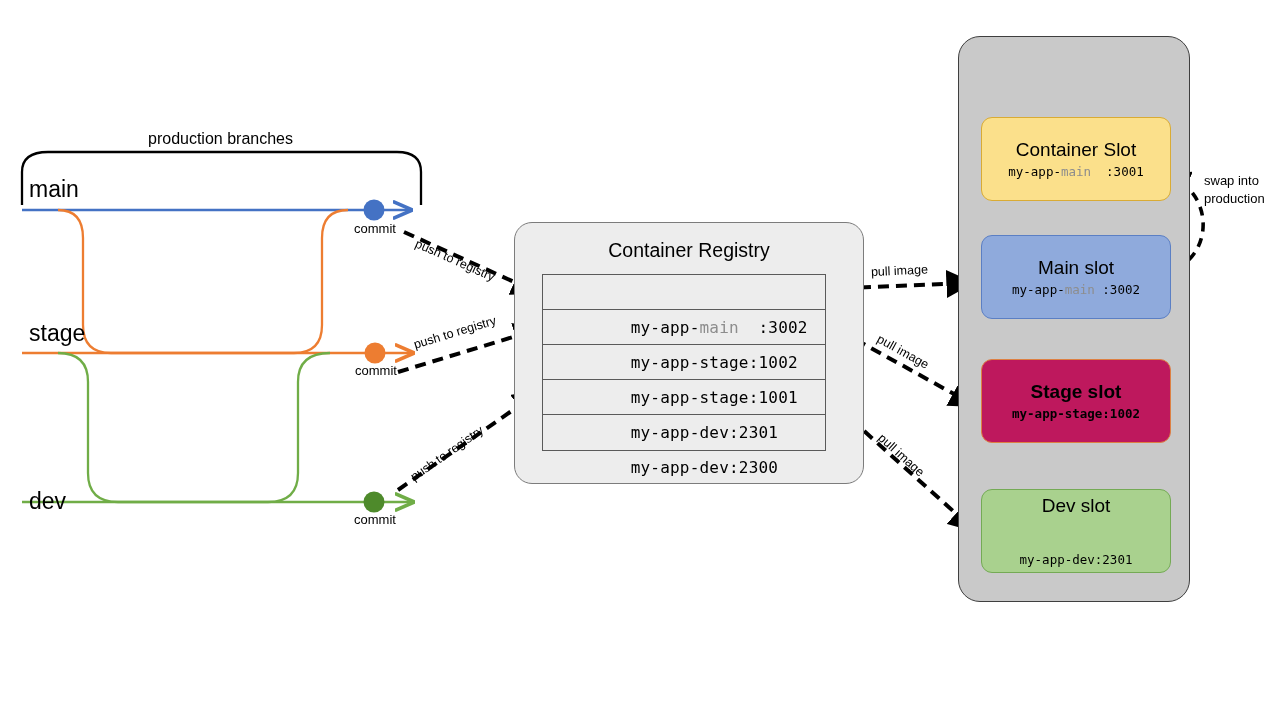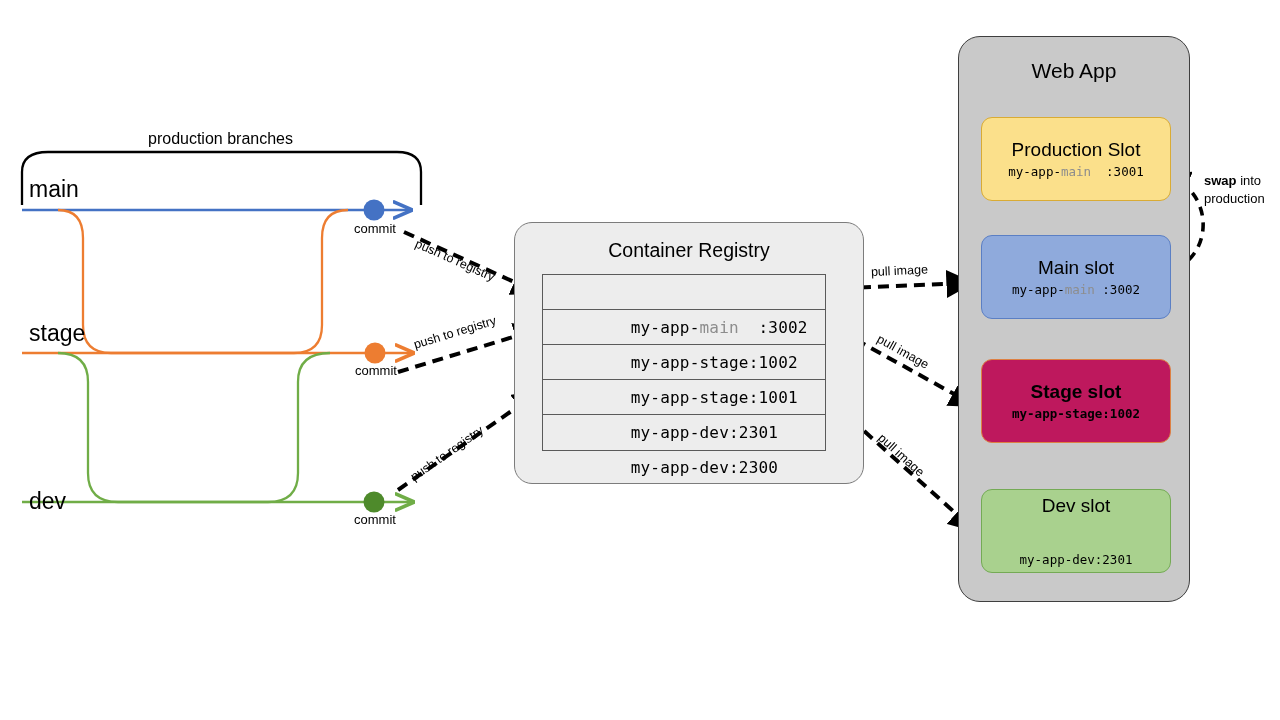--- a/index.html
+++ b/index.html
@@ -151,21 +151,21 @@
   
   #swap-label {
     left: 1204px;
     top: 172px;
     font-size: 13px;
     line-height: 1.35;
     color: #000;
     text-align: left;
     width: 76px;
   }
-  #swap-label .bold { font-weight: bold; }
+  #swap-label .bold { font-weight: normal; }
 </style>
 </head>
 <body>
 
 <div id="stage">
 
   <svg class="svg-layer" viewBox="0 0 1280 720" xmlns="http://www.w3.org/2000/svg">
     <defs>
       <marker id="ah-blue" markerWidth="9" markerHeight="9" refX="7.5" refY="4.5" orient="auto">
         <path d="M0,0.8 L8.6,4.5 L0,8.2" fill="none" stroke="#4472C4" stroke-width="1.6"></path>
@@ -242,24 +242,23 @@
       <div class="registry-row">
         <span>my-app-dev:2301</span><span class="dim"></span><span></span>
       </div>
       <div class="registry-row">
         <span>my-app-dev:2300</span><span class="dim"></span><span></span>
       </div>
     </div>
   </div>
 
   <div class="abs" id="webapp-panel">
-    <div id="webapp-title">Web App</div>
 
     <div class="slot" id="slot-production">
-      <div class="slot-title">Production Slot</div>
+      <div class="slot-title">Container Slot</div>
       <div class="slot-tag"><span>my-app-</span><span class="dim">main</span><span>  :3001</span></div>
     </div>
 
     <div class="slot" id="slot-main">
       <div class="slot-title">Main slot</div>
       <div class="slot-tag"><span>my-app-</span><span class="dim">main</span><span> :3002</span></div>
     </div>
 
     <div class="slot" id="slot-stage">
       <div class="slot-title">Stage slot</div>

